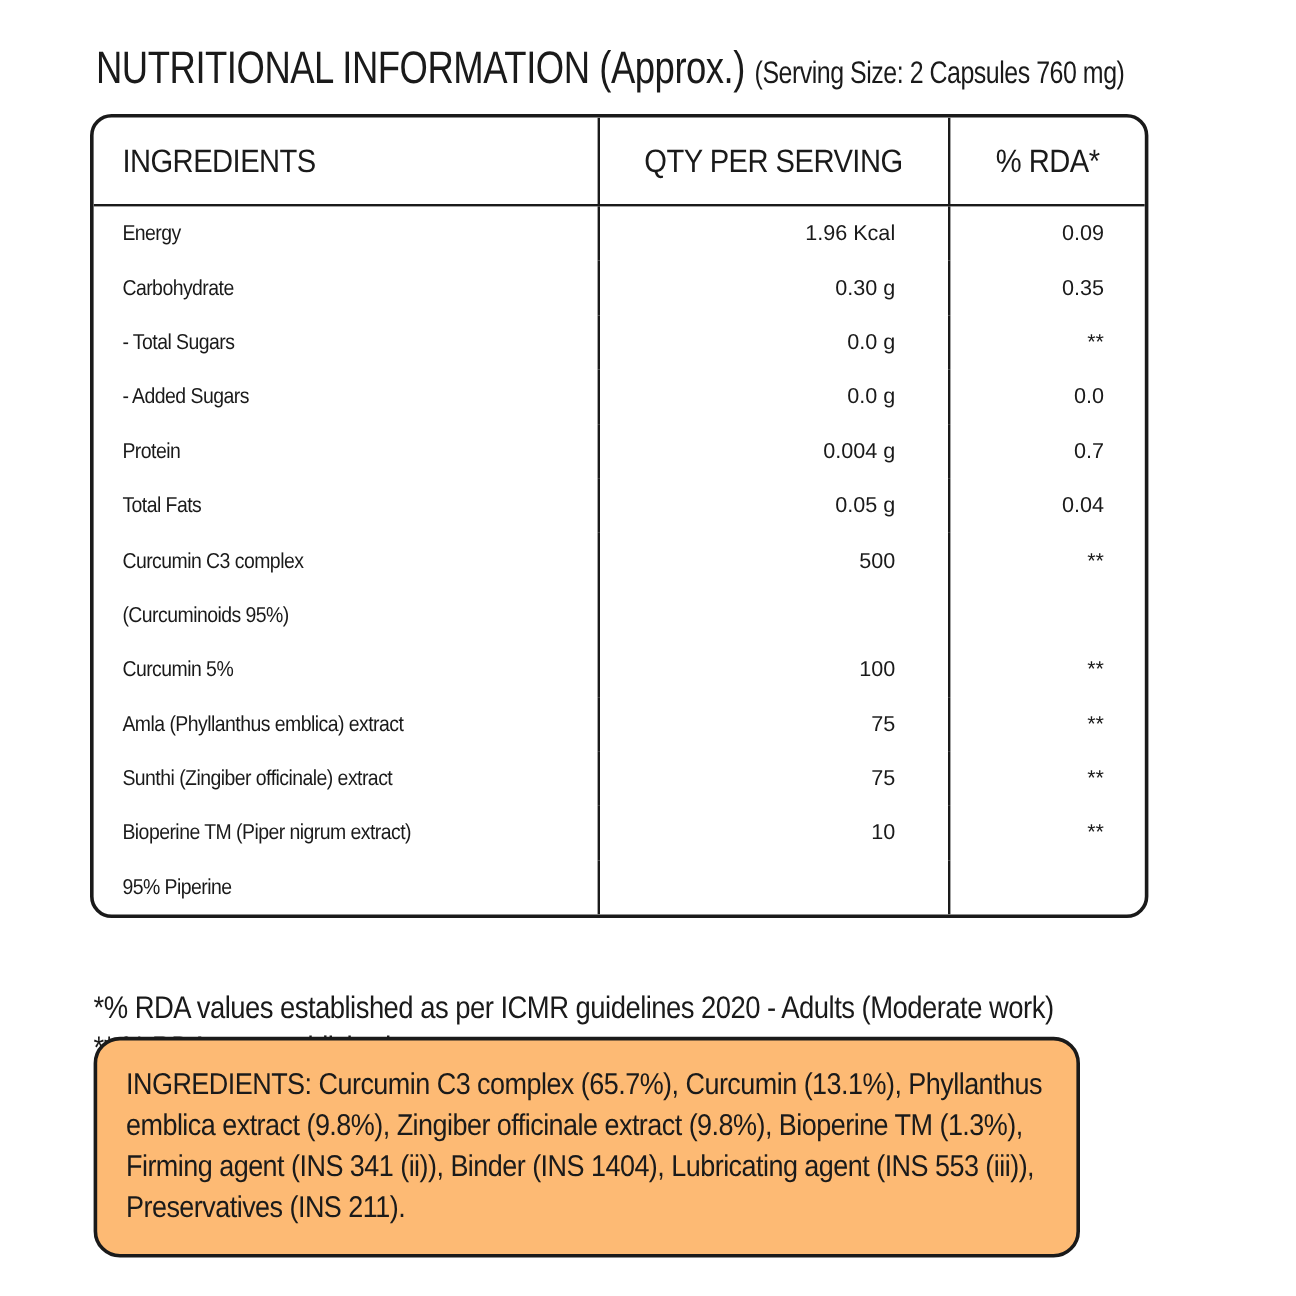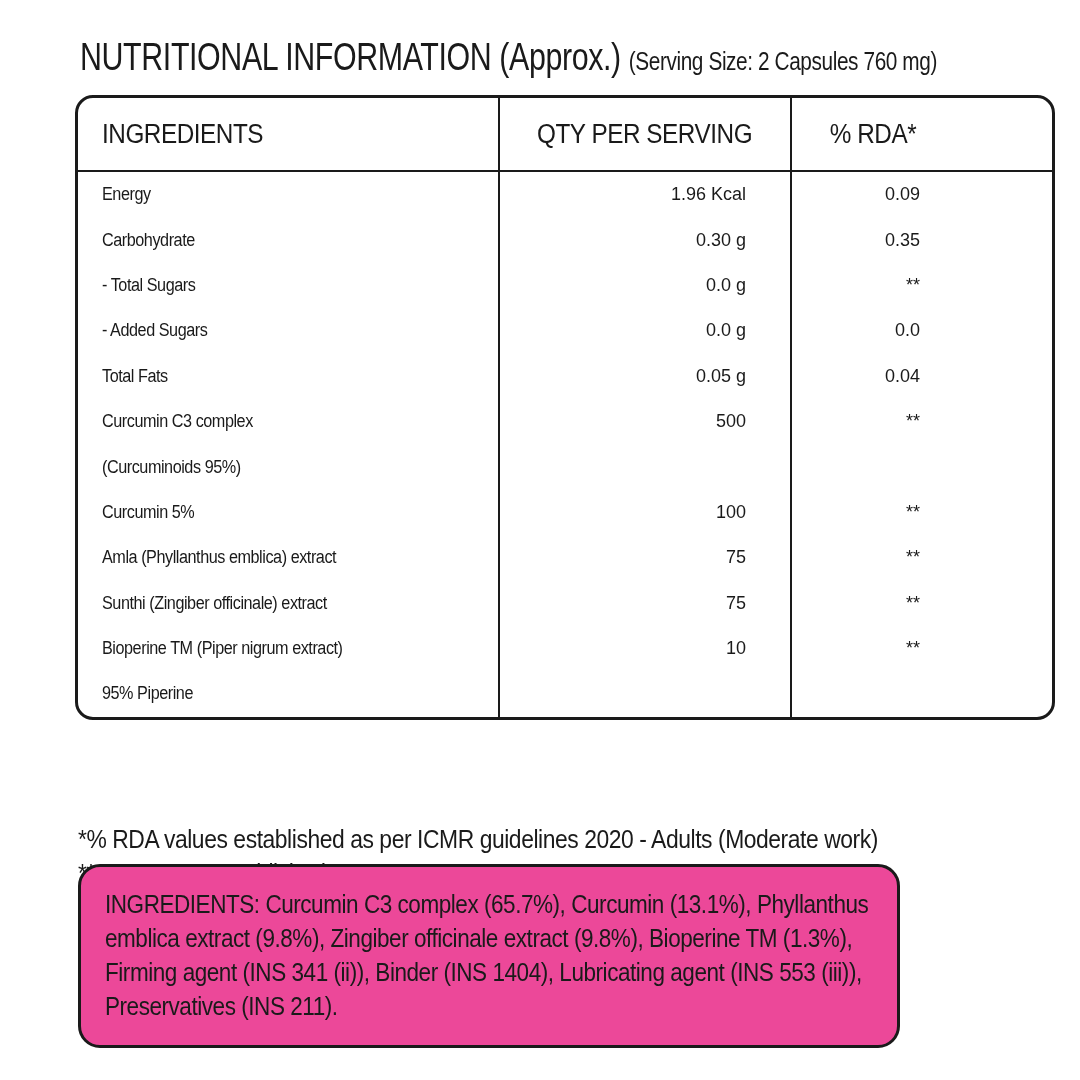--- a/index.html
+++ b/index.html
@@ -28,21 +28,21 @@
     transform-origin: left center;
     letter-spacing: -0.5px;
   }
   .title-main { font-size: 38px; font-weight: 400; }
   .title-serving { font-size: 26px; font-weight: 400; margin-left: 10px; }
 
   
   .ntable {
     position: absolute;
     left: 75px; top: 95px;
-    width: 980px;
+    width: 882px;
     border: 3px solid #1a1a1a;
     border-radius: 18px;
     overflow: hidden;
     background: #ffffff;
   }
   .row {
     display: grid;
     grid-template-columns: 420px 292px 164px;
   }
   .cell { display: flex; align-items: center; font-size: 18px; }
@@ -65,21 +65,21 @@
   .footnotes .condensed { transform: scaleX(0.88); display: block; }
 
   
   .ing-box {
     position: absolute;
     left: 78px; top: 864px;
     width: 822px;
     border: 3px solid #1a1a1a;
     border-radius: 22px;
     padding: 20px 24px 22px 24px;
-    background: #ec4899;
+    background: #fdba74;
   }
   .ing-text {
     width: 860px;
     transform: scaleX(0.9);
     transform-origin: left top;
     letter-spacing: -0.5px;
     font-size: 25px;
     line-height: 34px;
   }
 </style>
@@ -142,20 +142,31 @@
         </div>
       <div class="cell c2">
           <span>0.0 g</span>
         </div>
       <div class="cell c3">
           <span>0.0</span>
         </div>
     </div>
     <div class="row">
       <div class="cell c1">
+          <span class="condensed">Protein</span>
+        </div>
+      <div class="cell c2">
+          <span>0.004 g</span>
+        </div>
+      <div class="cell c3">
+          <span>0.7</span>
+        </div>
+    </div>
+    <div class="row">
+      <div class="cell c1">
           <span class="condensed">Total Fats</span>
         </div>
       <div class="cell c2">
           <span>0.05 g</span>
         </div>
       <div class="cell c3">
           <span>0.04</span>
         </div>
     </div>
     <div class="row">

